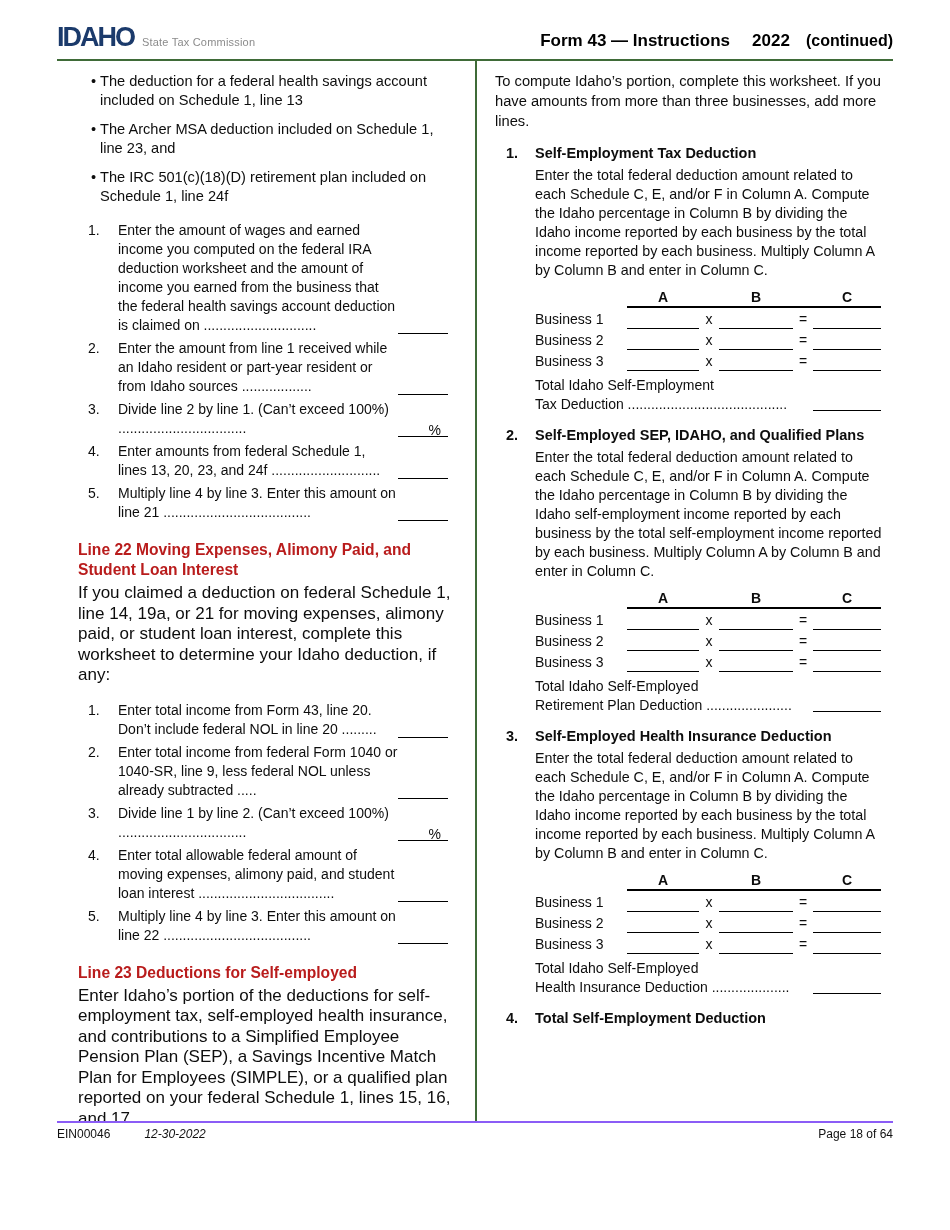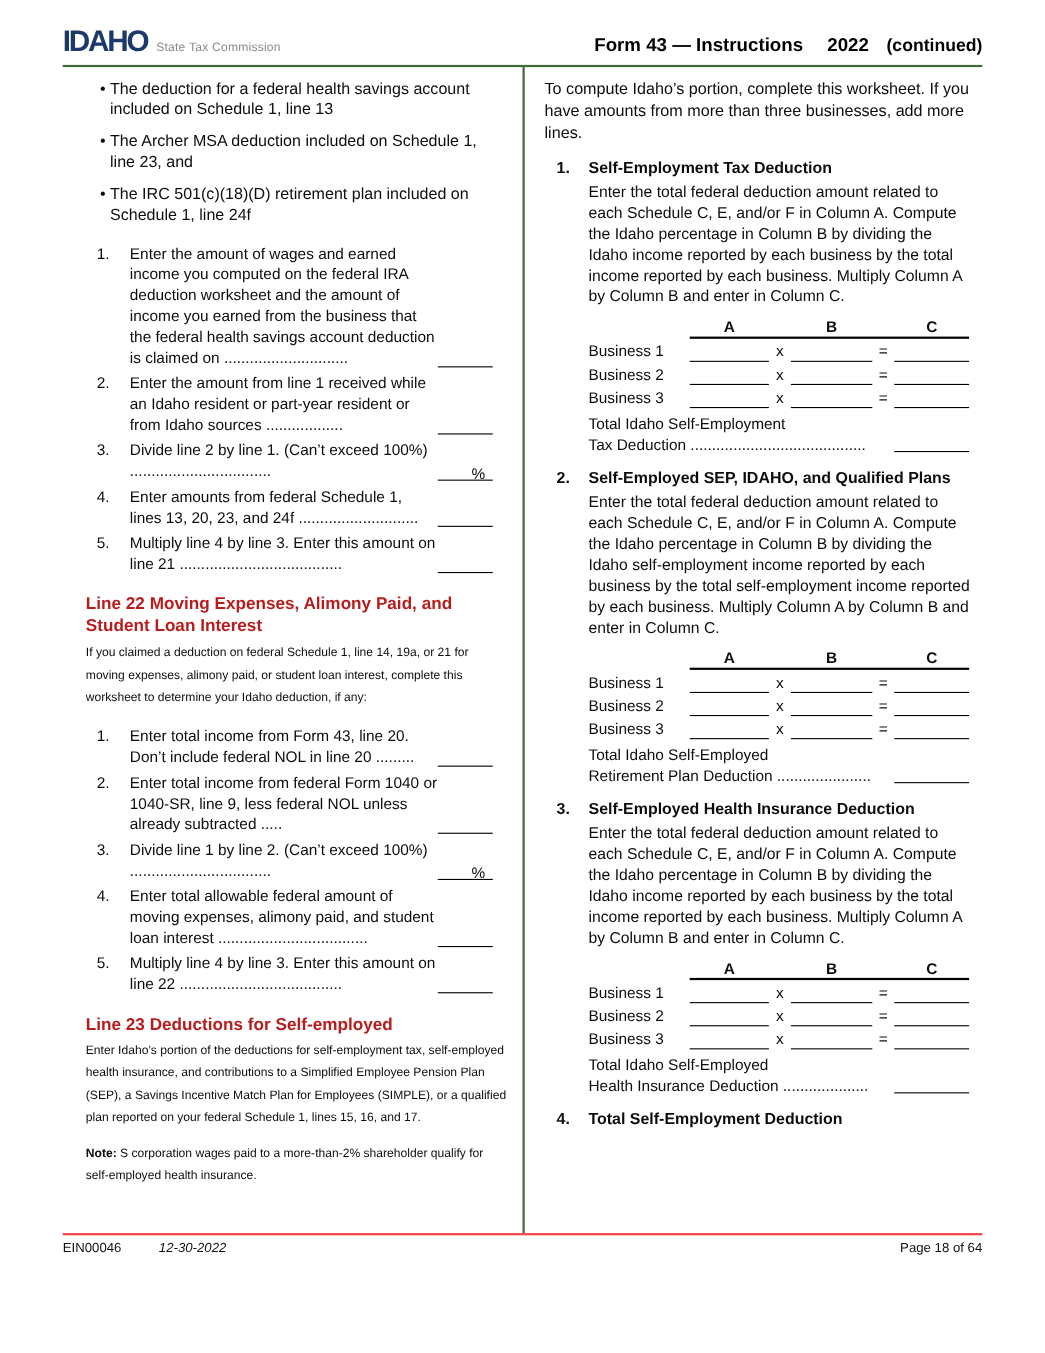--- a/index.html
+++ b/index.html
@@ -24,21 +24,21 @@
   
   .bul{display:flex;font-size:14.6px;line-height:19px;margin-bottom:10px;}
   .bul::before{content:"\2022";width:22px;flex-shrink:0;padding-left:13px;box-sizing:border-box;}
   .bul span{width:346px;}
   .ws{margin-top:15px;margin-bottom:0;}
   .ws-row{display:flex;font-size:14px;line-height:19px;margin-bottom:4px;padding-left:10px;}
   .ws-num{width:30px;flex-shrink:0;}
   .ws-txt{width:280px;flex-shrink:0;}
   .ws-blank{width:50px;flex-shrink:0;border-bottom:1.5px solid #000;align-self:flex-end;margin-bottom:1px;height:16px;box-sizing:border-box;font-size:14px;text-align:right;padding-right:7px;}
   .h2{color:#b91c1c;font-weight:bold;font-size:15.6px;line-height:20px;margin:18px 0 3px 0;width:383px;}
-  .para{font-size:11px;line-height:20.5px;margin:0;width:385px;}
+  .para{font-size:17px;line-height:20.5px;margin:0;width:385px;}
   .note{margin-top:12px;}
 
   
   .intro{font-size:14.7px;line-height:20px;width:396px;margin:0;}
   .sec{margin-top:13px;}
   .sec-h{display:flex;font-weight:bold;font-size:14.5px;line-height:18px;}
   .sec-n{width:40px;flex-shrink:0;padding-left:11px;box-sizing:border-box;}
   .sec-t{white-space:nowrap;}
   .sec-b{margin:4px 0 0 40px;font-size:14.3px;line-height:19px;width:350px;}
   .tbl{margin-left:40px;margin-top:9px;font-size:14px;}
@@ -54,21 +54,21 @@
   .tlabel{width:92px;flex-shrink:0;padding-bottom:2px;}
   .tblank{border-bottom:1.5px solid #000;height:16px;}
   .sign{padding-bottom:2px;}
   .ttotal{display:flex;margin-top:5px;}
   .ttotal-text{width:278px;flex-shrink:0;font-size:14px;line-height:18.5px;}
   .ttotal-blank{width:68px;border-bottom:1.5px solid #000;align-self:flex-end;height:12px;margin-bottom:2px;}
   .s4-body{display:flex;margin:8px 0 0 40px;font-size:14px;}
   .s4-text{width:278px;flex-shrink:0;line-height:18.5px;}
 
   
-  .ftr{margin:0 57px;border-top:2px solid #ef4444;display:flex;justify-content:space-between;padding-top:4px;font-size:12px;color:#111;}
+  .ftr{margin:0 57px;border-top:2px solid #8b5cf6;display:flex;justify-content:space-between;padding-top:4px;font-size:12px;color:#111;}
   .ftr-left{display:flex;}
   .ftr-date{margin-left:34px;font-style:italic;}
 </style>
 </head>
 <body>
 
 <div class="page">
 
   <div class="hdr">
     <div class="logo">

